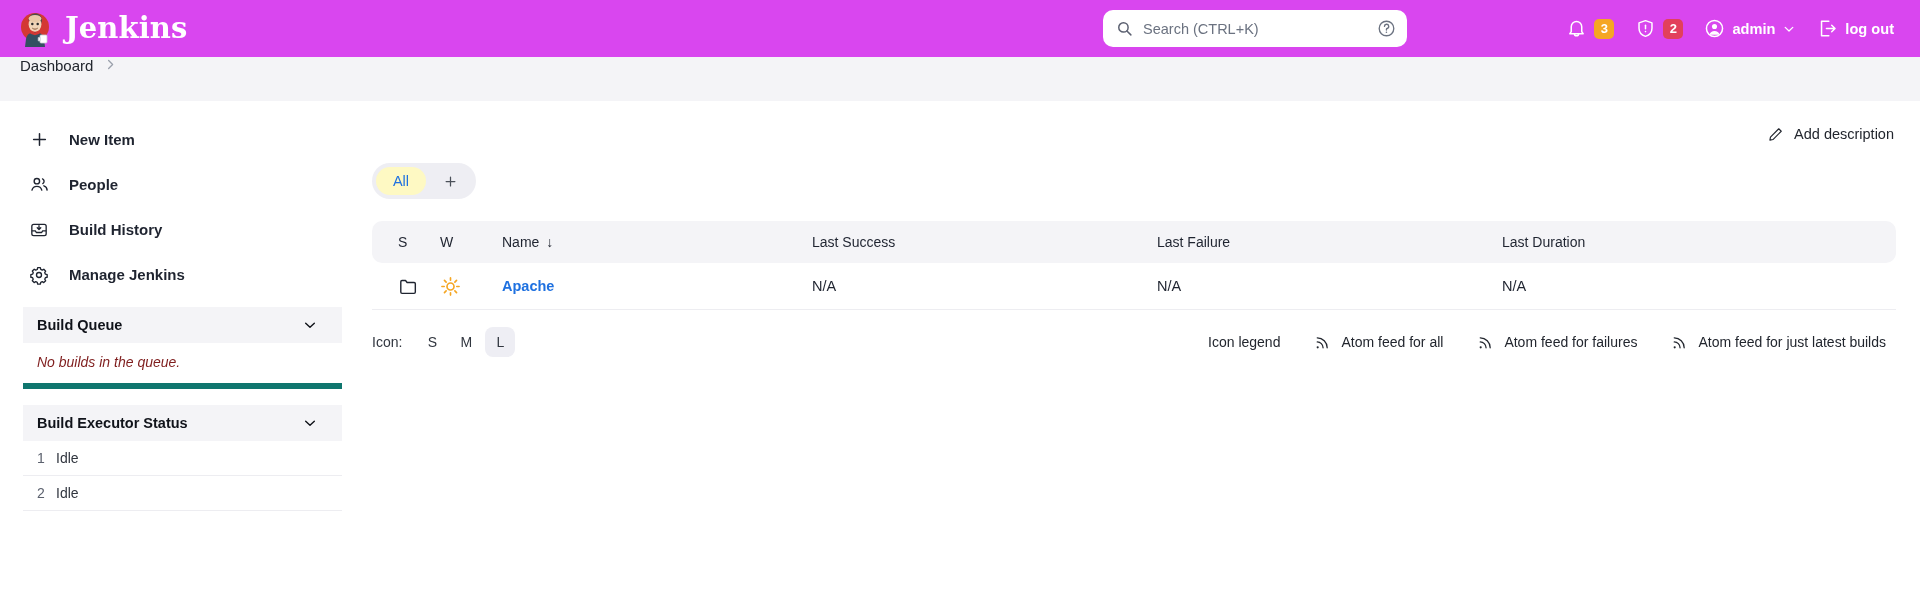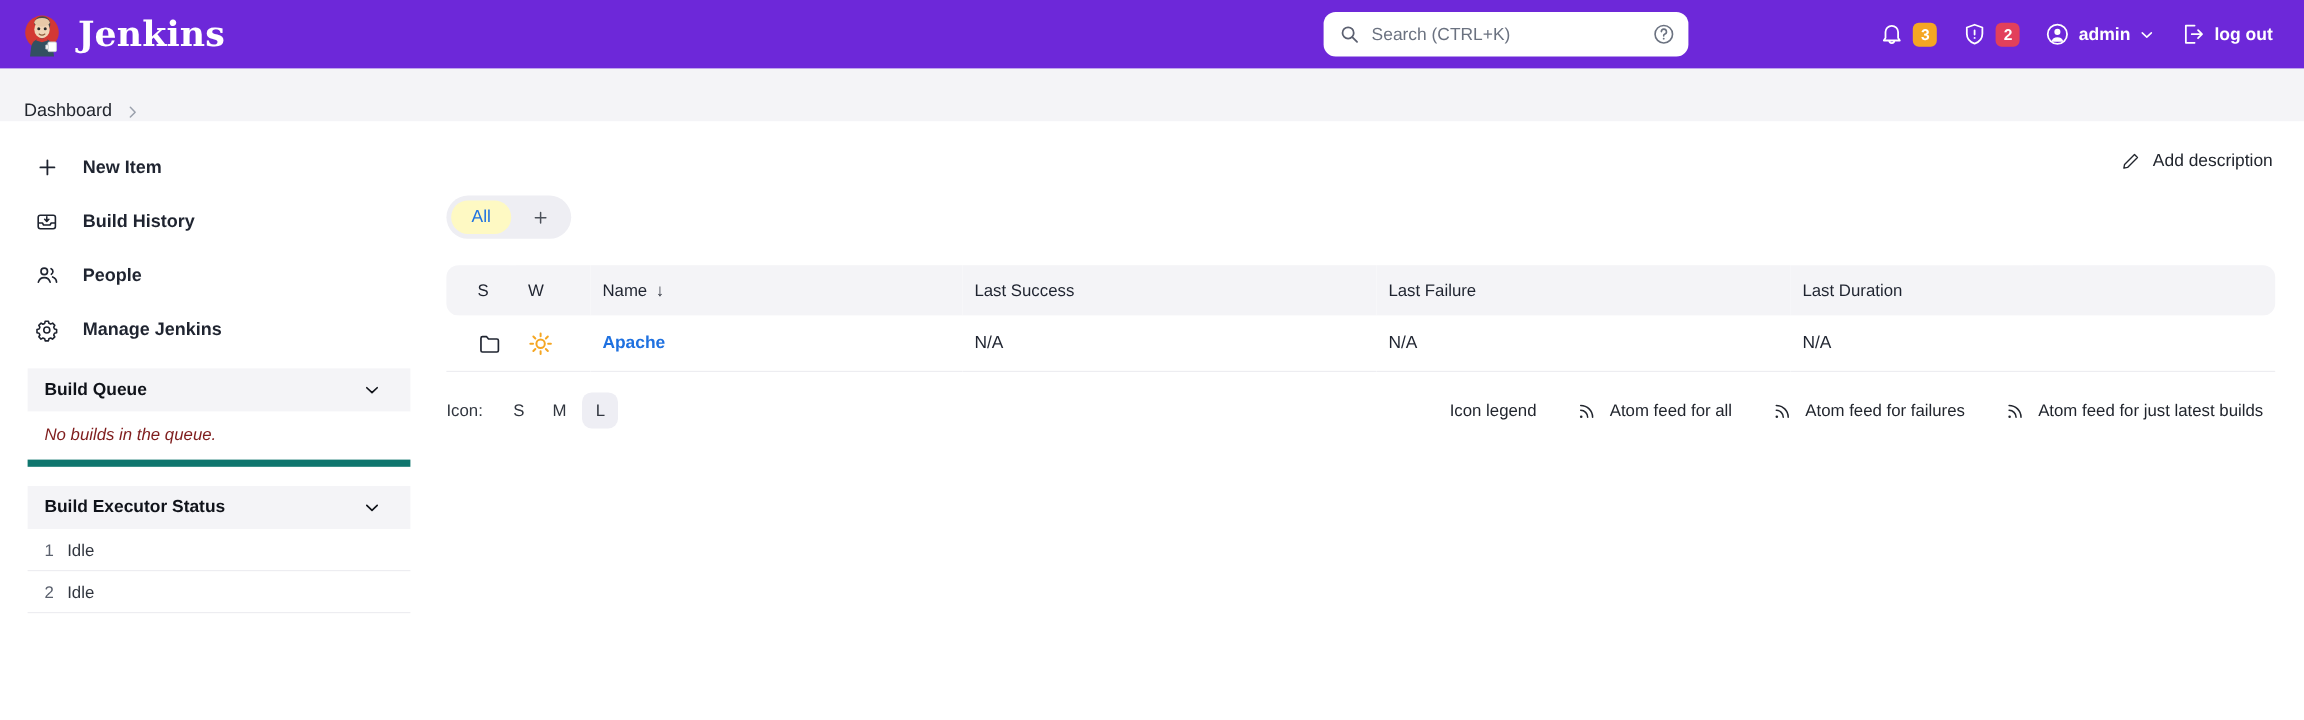--- a/index.html
+++ b/index.html
@@ -8,21 +8,21 @@
     width: 1920px; height: 600px;
     background: #fff;
     font-family: "Liberation Sans", "DejaVu Sans", sans-serif;
     overflow: hidden;
     -webkit-font-smoothing: antialiased;
   }
 
   
   .app-header {
     height: 57px;
-    background: #6d28d9;
+    background: #d946ef;
     display: flex;
     align-items: center;
     padding: 0 24px 0 14px;
     position: relative;
   }
   .brand {
     display: flex; align-items: center; gap: 9px;
     text-decoration: none; flex: 0 0 auto;
   }
   .brand-logo { width: 42px; height: 42px; display:block; }
@@ -86,21 +86,21 @@
     line-height: 1;
   }
   .badge.amber { background: #f5a623; color: #fff; }
   .badge.red   { background: #e2405b; color: #fff; }
 
   
   .breadcrumb-bar {
     height: 44px;
     background: #f4f4f7;
     display: flex;
-    align-items: flex-end;
+    align-items: flex-start;
     padding: 0 20px;
     gap: 10px;
   }
   .crumb {
     color: #22262e;
     font-size: 15px;
     text-decoration: none;
     cursor: pointer;
   }
   .crumb-sep { color: #9aa0ac; display:flex; align-items:center; }
@@ -405,38 +405,38 @@
         <span class="ico">
           <svg width="19" height="19" viewBox="0 0 24 24" fill="none" stroke="#1f2430" stroke-width="1.9" stroke-linecap="round">
               <path d="M12 4.6v14.8M4.6 12h14.8"></path>
             </svg>
         </span>
         <span>New Item</span>
       </a>
 
       <a class="side-item" href="#">
         <span class="ico">
+          <svg width="21" height="21" viewBox="0 0 24 24" fill="none" stroke="#1f2430" stroke-width="1.6" stroke-linecap="round" stroke-linejoin="round">
+            <circle cx="9" cy="8.2" r="3.1"></circle>
+              <path d="M3.4 18.4a5.8 5.8 0 0 1 11.2 0"></path>
+            <path d="M15.5 5.6a3 3 0 0 1 .3 5.3M17 13.5a5.5 5.5 0 0 1 3.7 4.9"></path>
+          </svg>
+        </span>
+        <span>People</span>
+      </a>
+
+      <a class="side-item" href="#">
+        <span class="ico">
           <svg width="20" height="20" viewBox="0 0 24 24" fill="none" stroke="#1f2430" stroke-width="1.6" stroke-linejoin="round">
             <rect x="3.4" y="5.2" width="17.2" height="13.6" rx="2.2"></rect>
             <path d="M3.4 13h4.2l1.2 2h6.4l1.2-2h4.2"></path>
             <path d="M12 6.8v4.3M9.9 9.3L12 11.4l2.1-2.1" stroke-linecap="round"></path>
           </svg>
         </span>
         <span>Build History</span>
-      </a>
-
-      <a class="side-item" href="#">
-        <span class="ico">
-          <svg width="21" height="21" viewBox="0 0 24 24" fill="none" stroke="#1f2430" stroke-width="1.6" stroke-linecap="round" stroke-linejoin="round">
-            <circle cx="9" cy="8.2" r="3.1"></circle>
-              <path d="M3.4 18.4a5.8 5.8 0 0 1 11.2 0"></path>
-            <path d="M15.5 5.6a3 3 0 0 1 .3 5.3M17 13.5a5.5 5.5 0 0 1 3.7 4.9"></path>
-          </svg>
-        </span>
-        <span>People</span>
       </a>
 
       <a class="side-item" href="#">
         <span class="ico">
           <svg width="20" height="20" viewBox="0 0 24 24" fill="none" stroke="#1f2430" stroke-width="1.6" stroke-linejoin="round">
             <path d="M10.4 3.2h3.2l.5 2.1 1.8.8 1.9-1 2.2 2.3-1.1 1.8.8 1.8 2.1.5v3.2l-2.1.5-.8 1.8 1.1 1.9-2.3 2.2-1.8-1.1-1.8.8-.5 2.1h-3.2l-.5-2.1-1.8-.8-1.9 1.1-2.2-2.3 1.1-1.8-.8-1.8-2.1-.5v-3.2l2.1-.5.8-1.8-1.1-1.9 2.3-2.2 1.8 1.1 1.8-.8z"></path>
             <circle cx="12" cy="12" r="3"></circle>
           </svg>
         </span>
         <span>Manage Jenkins</span>

